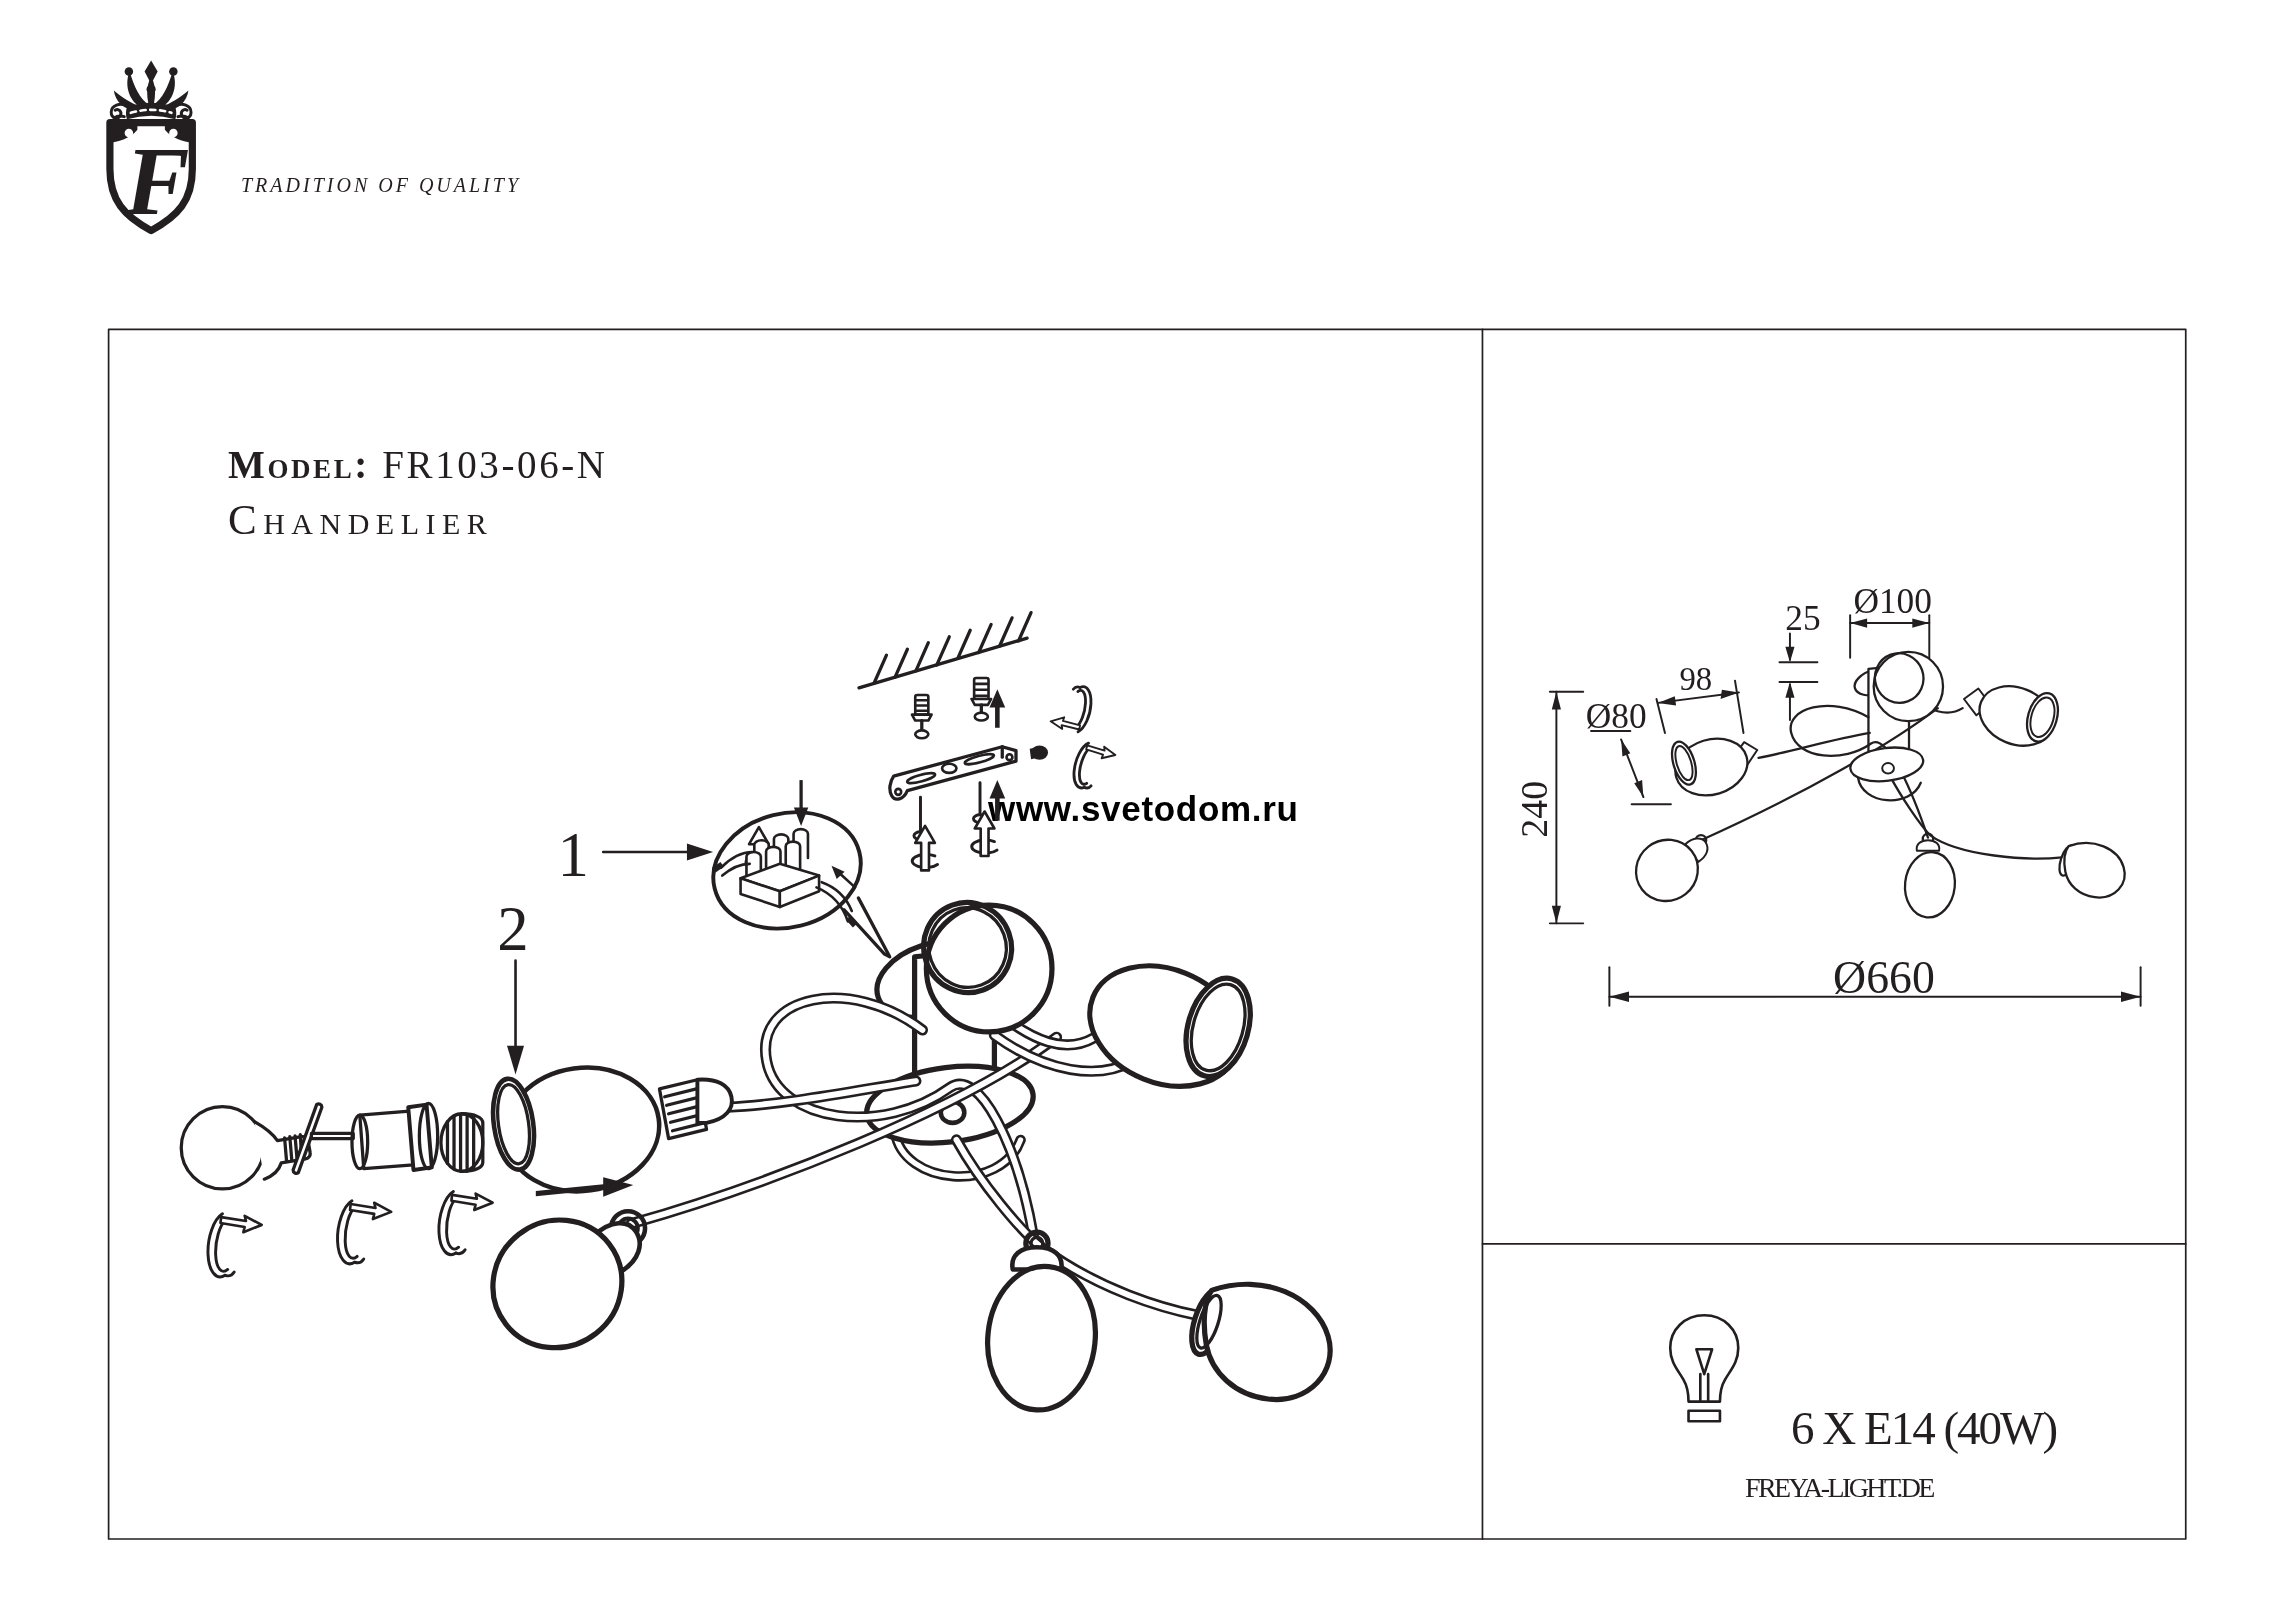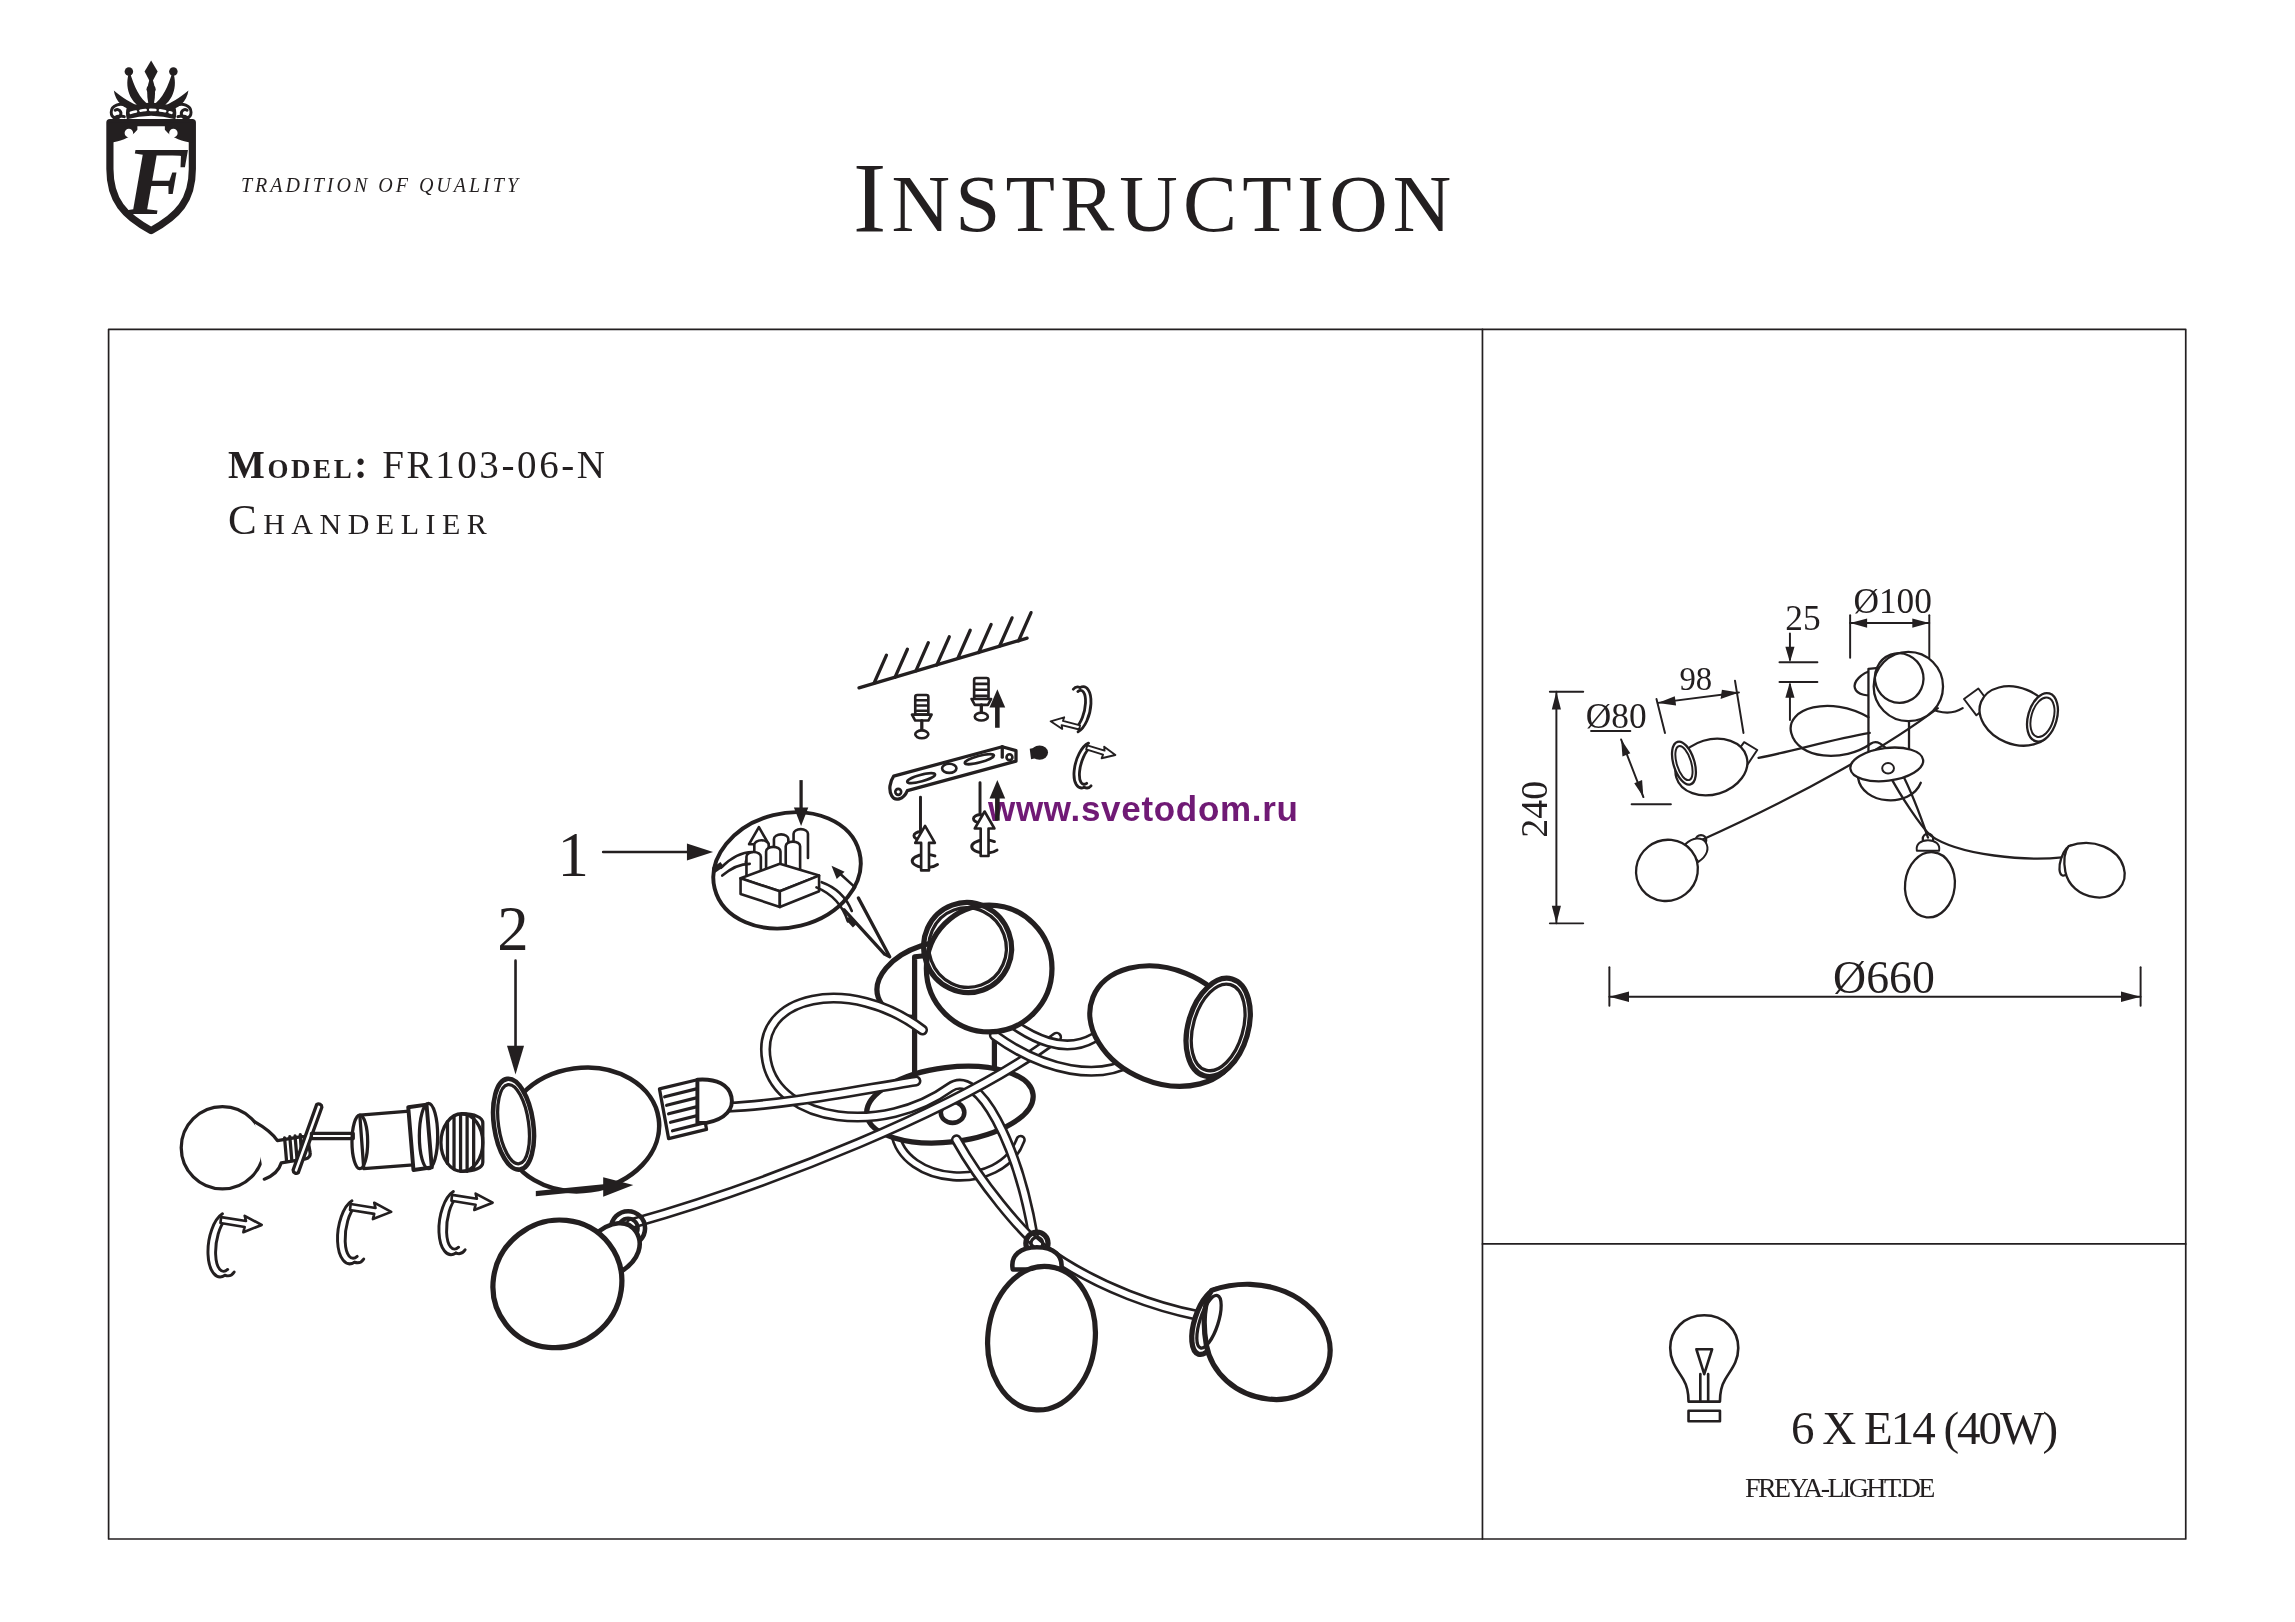--- a/index.html
+++ b/index.html
@@ -7,27 +7,26 @@
         font-family:"Liberation Serif", serif;color:#231f20;}
   .abs{position:absolute;white-space:nowrap;}
 </style>
 </head>
 <body>
 <div id="page">
 
 
 <div class="abs" style="left:241px;top:175px;font-size:20px;letter-spacing:3px;line-height:1;font-style:italic;">TRADITION OF QUALITY</div>
 
-<div class="abs" style="left:853px;top:148px;font-size:100px;line-height:1;letter-spacing:5.2px;"><span>I</span><span style="font-size:81px;">NSTRUCTION</span></div>
 
 <div class="abs" style="left:228px;top:445px;font-size:39px;line-height:1;letter-spacing:2.6px;"><b style="font-variant:small-caps;text-align:center;">Model:</b> FR103-06-N</div>
 
 <div class="abs" style="left:228px;top:484px;font-size:43px;line-height:1;letter-spacing:6.5px;font-variant:small-caps;margin-top:14px;">Chandelier</div>
 
-<div class="abs" style="left:988px;top:789px;font-size:35px;font-weight:bold;font-family:'Liberation Sans',sans-serif;color:#701a75;letter-spacing:0.7px;">www.svetodom.ru</div>
+<div class="abs" style="left:988px;top:789px;font-size:35px;font-weight:bold;font-family:'Liberation Sans',sans-serif;color:#000000;letter-spacing:0.7px;">www.svetodom.ru</div>
 
 <div class="abs" style="left:1791px;top:1405px;font-size:47px;line-height:1;letter-spacing:-2px;">6 X E14 (40W)</div>
 
 <div class="abs" style="left:1745px;top:1474px;font-size:28px;line-height:1;letter-spacing:-2.6px;">FREYA-LIGHT.DE</div>
 
 <svg width="2295" height="1623" viewBox="0 0 3508 2480" style="position:absolute;left:0;top:0;" fill="none" stroke="#231f20" stroke-linecap="round" stroke-linejoin="round">
 
   <rect x="166" y="503" width="3175" height="1849" stroke-width="2.6"></rect>
 
   <line x1="2266" y1="503" x2="2266" y2="2352" stroke-width="2.6"></line>

